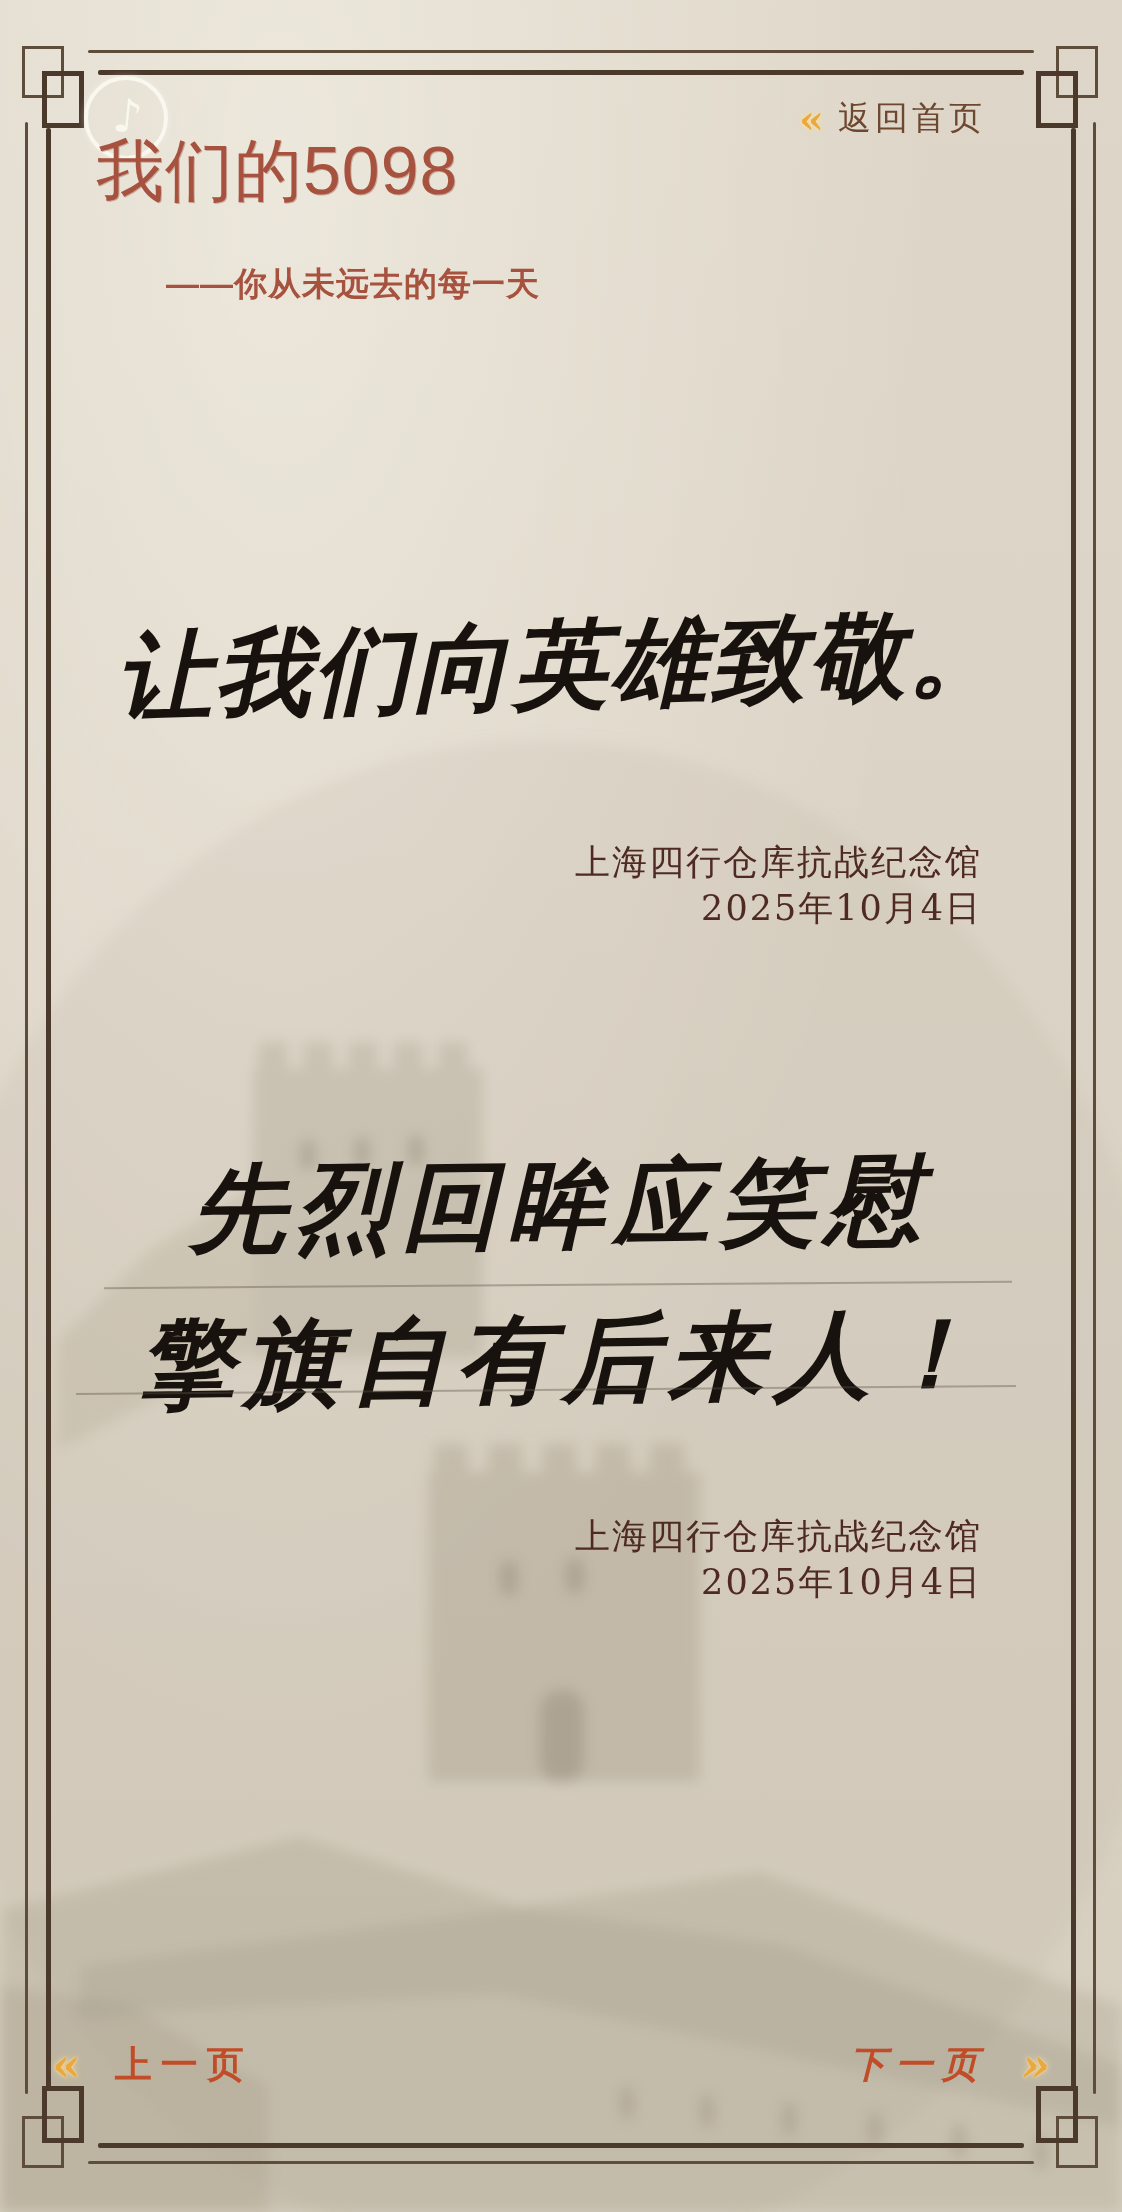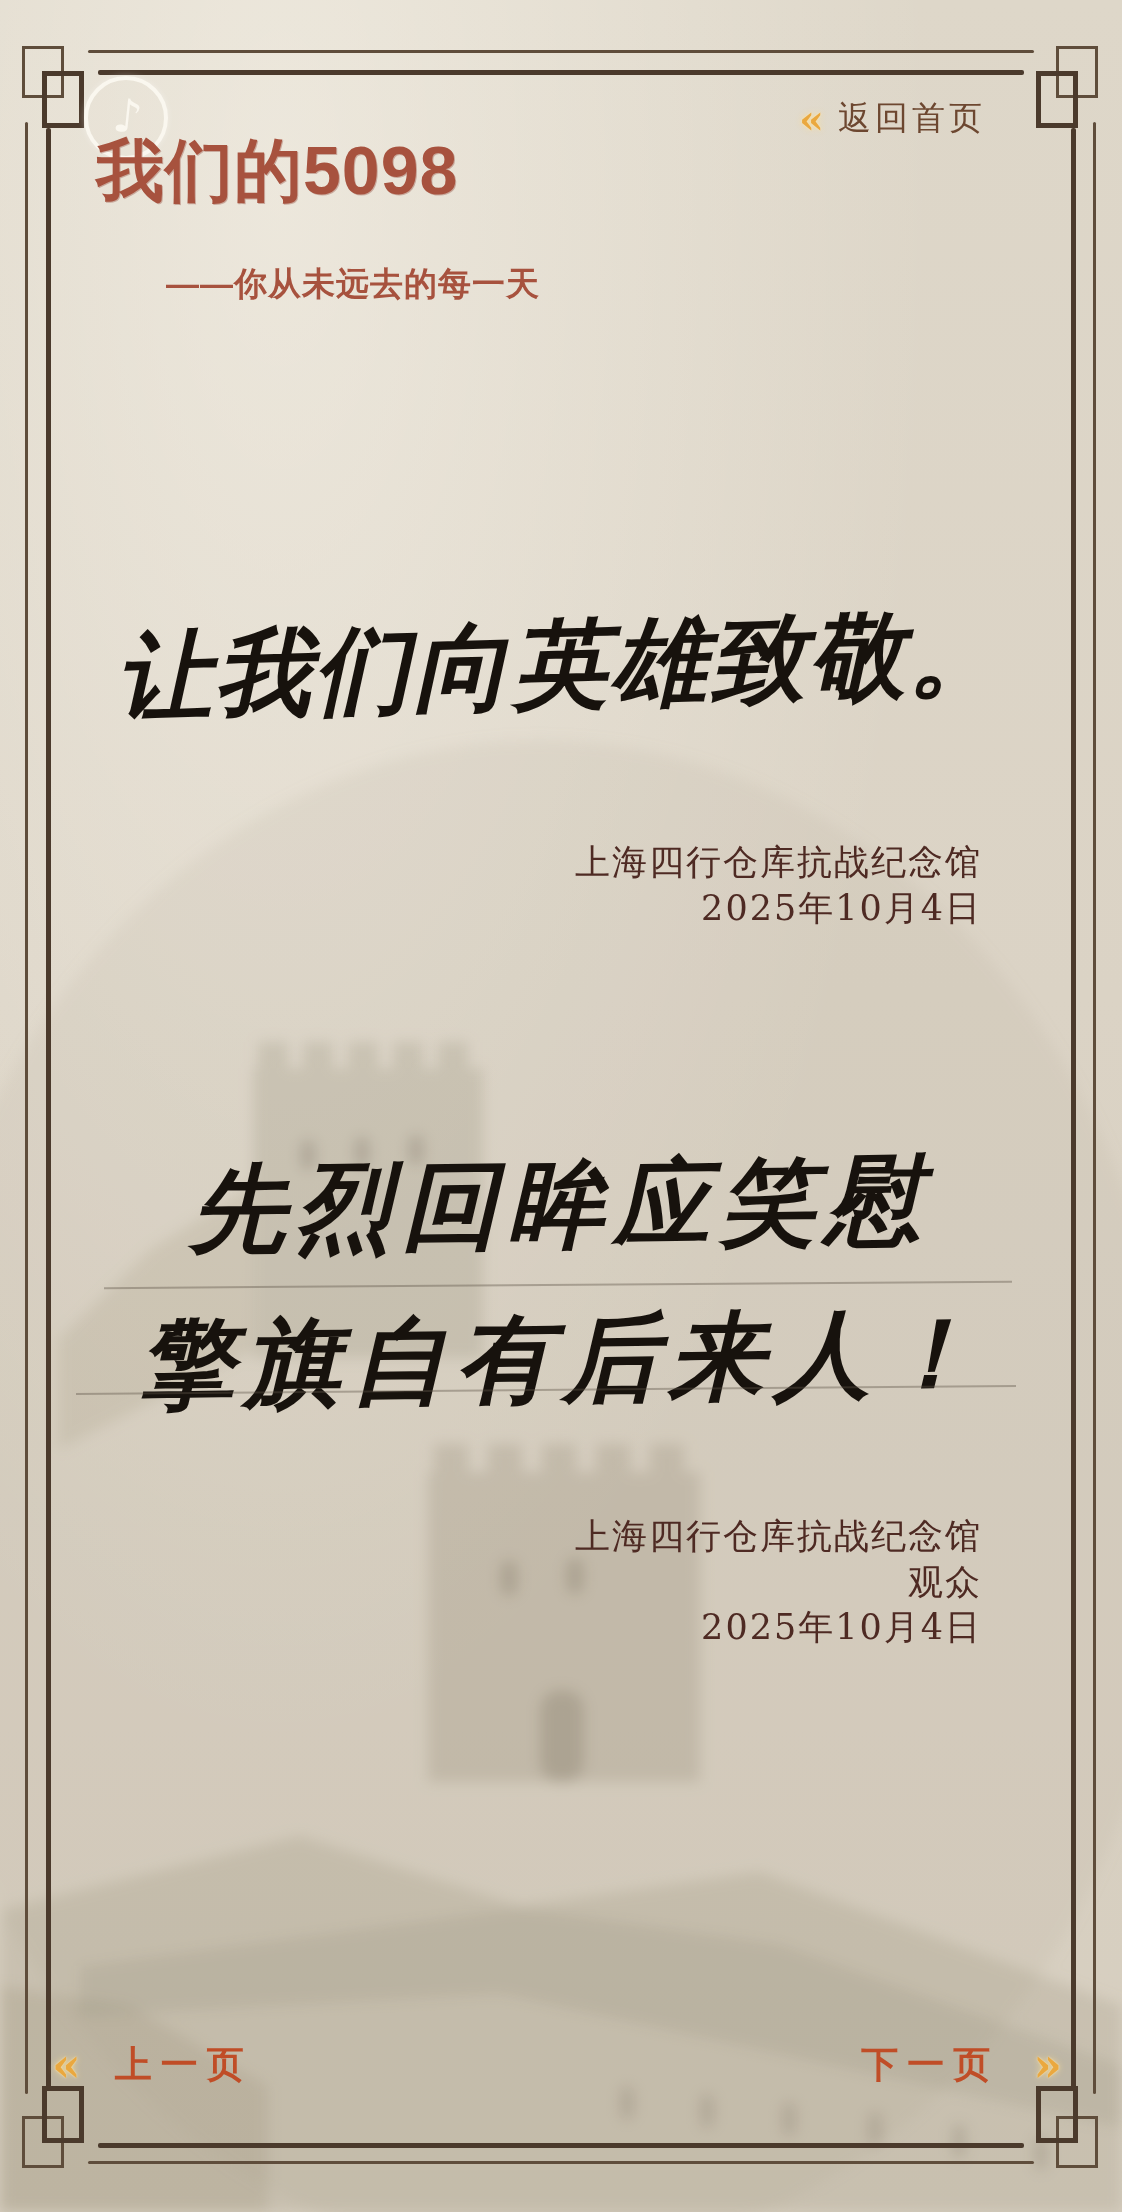--- a/index.html
+++ b/index.html
@@ -48,21 +48,21 @@
   .gold-chev {
     color:#eaa83f; font-weight:700; line-height:0.8;
     text-shadow:0 0 7px rgba(250,222,150,0.9), 0 0 2px rgba(255,240,200,0.9);
   }
   .back-link .gold-chev { font-size:40px; }
   .back-link .lbl { font-size:33px; color:#6d4730; font-weight:400; letter-spacing:4px; }
 
   .logo-title {
     position:absolute; left:96px; top:126px;
     font-family:"Liberation Sans", sans-serif;
-    font-size:68px; font-weight:700; color:#a7523e; letter-spacing:1px;
+    font-size:68px; font-weight:400; color:#a7523e; letter-spacing:1px;
     text-shadow:1px 1px 0 rgba(140,60,45,0.35);
   }
   .logo-subtitle {
     position:absolute; left:166px; top:262px;
     font-family:"Liberation Sans", sans-serif;
     font-size:33px; font-weight:700; color:#a7523e; letter-spacing:1px;
   }
 
   
   .hand {
@@ -83,21 +83,21 @@
     margin-left:8px;
   }
   .attr1 { top:840px; }
   .attr2 { top:1514px; }
 
   
   .nav { position:absolute; top:2040px; display:flex; align-items:center; gap:34px; cursor:pointer; }
   .nav .lbl { font-size:37px; font-weight:700; color:#c04d27; letter-spacing:9px; }
   .nav .gold-chev { font-size:46px; }
   .nav-prev { left:52px; }
-  .nav-next { right:60px; }
+  .nav-next { right:72px;font-style:italic; }
 </style>
 </head>
 <body>
 
 <div class="page">
 
   <svg class="bg-svg" viewBox="0 0 1122 2212" aria-hidden="true">
     <defs>
       <filter id="soft" x="-20%" y="-20%" width="140%" height="140%">
         <feGaussianBlur stdDeviation="7"></feGaussianBlur>
@@ -198,21 +198,20 @@
 
   <div class="hand hand-2">
     <div>先烈回眸应笑慰</div>
     <div>擎旗自有后来人！</div>
   </div>
   <div class="rule rule-1"></div>
   <div class="rule rule-2"></div>
 
   <div class="attr attr2">
     <div>上海四行仓库抗战纪念馆</div>
-    <div>观众</div>
     <div>2025年10月4日</div>
   </div>
 
   <div class="nav nav-prev">
     <span class="gold-chev">«</span>
     <span class="lbl">上一页</span>
   </div>
   <div class="nav nav-next">
     <span class="lbl">下一页</span>
     <span class="gold-chev">»</span>

